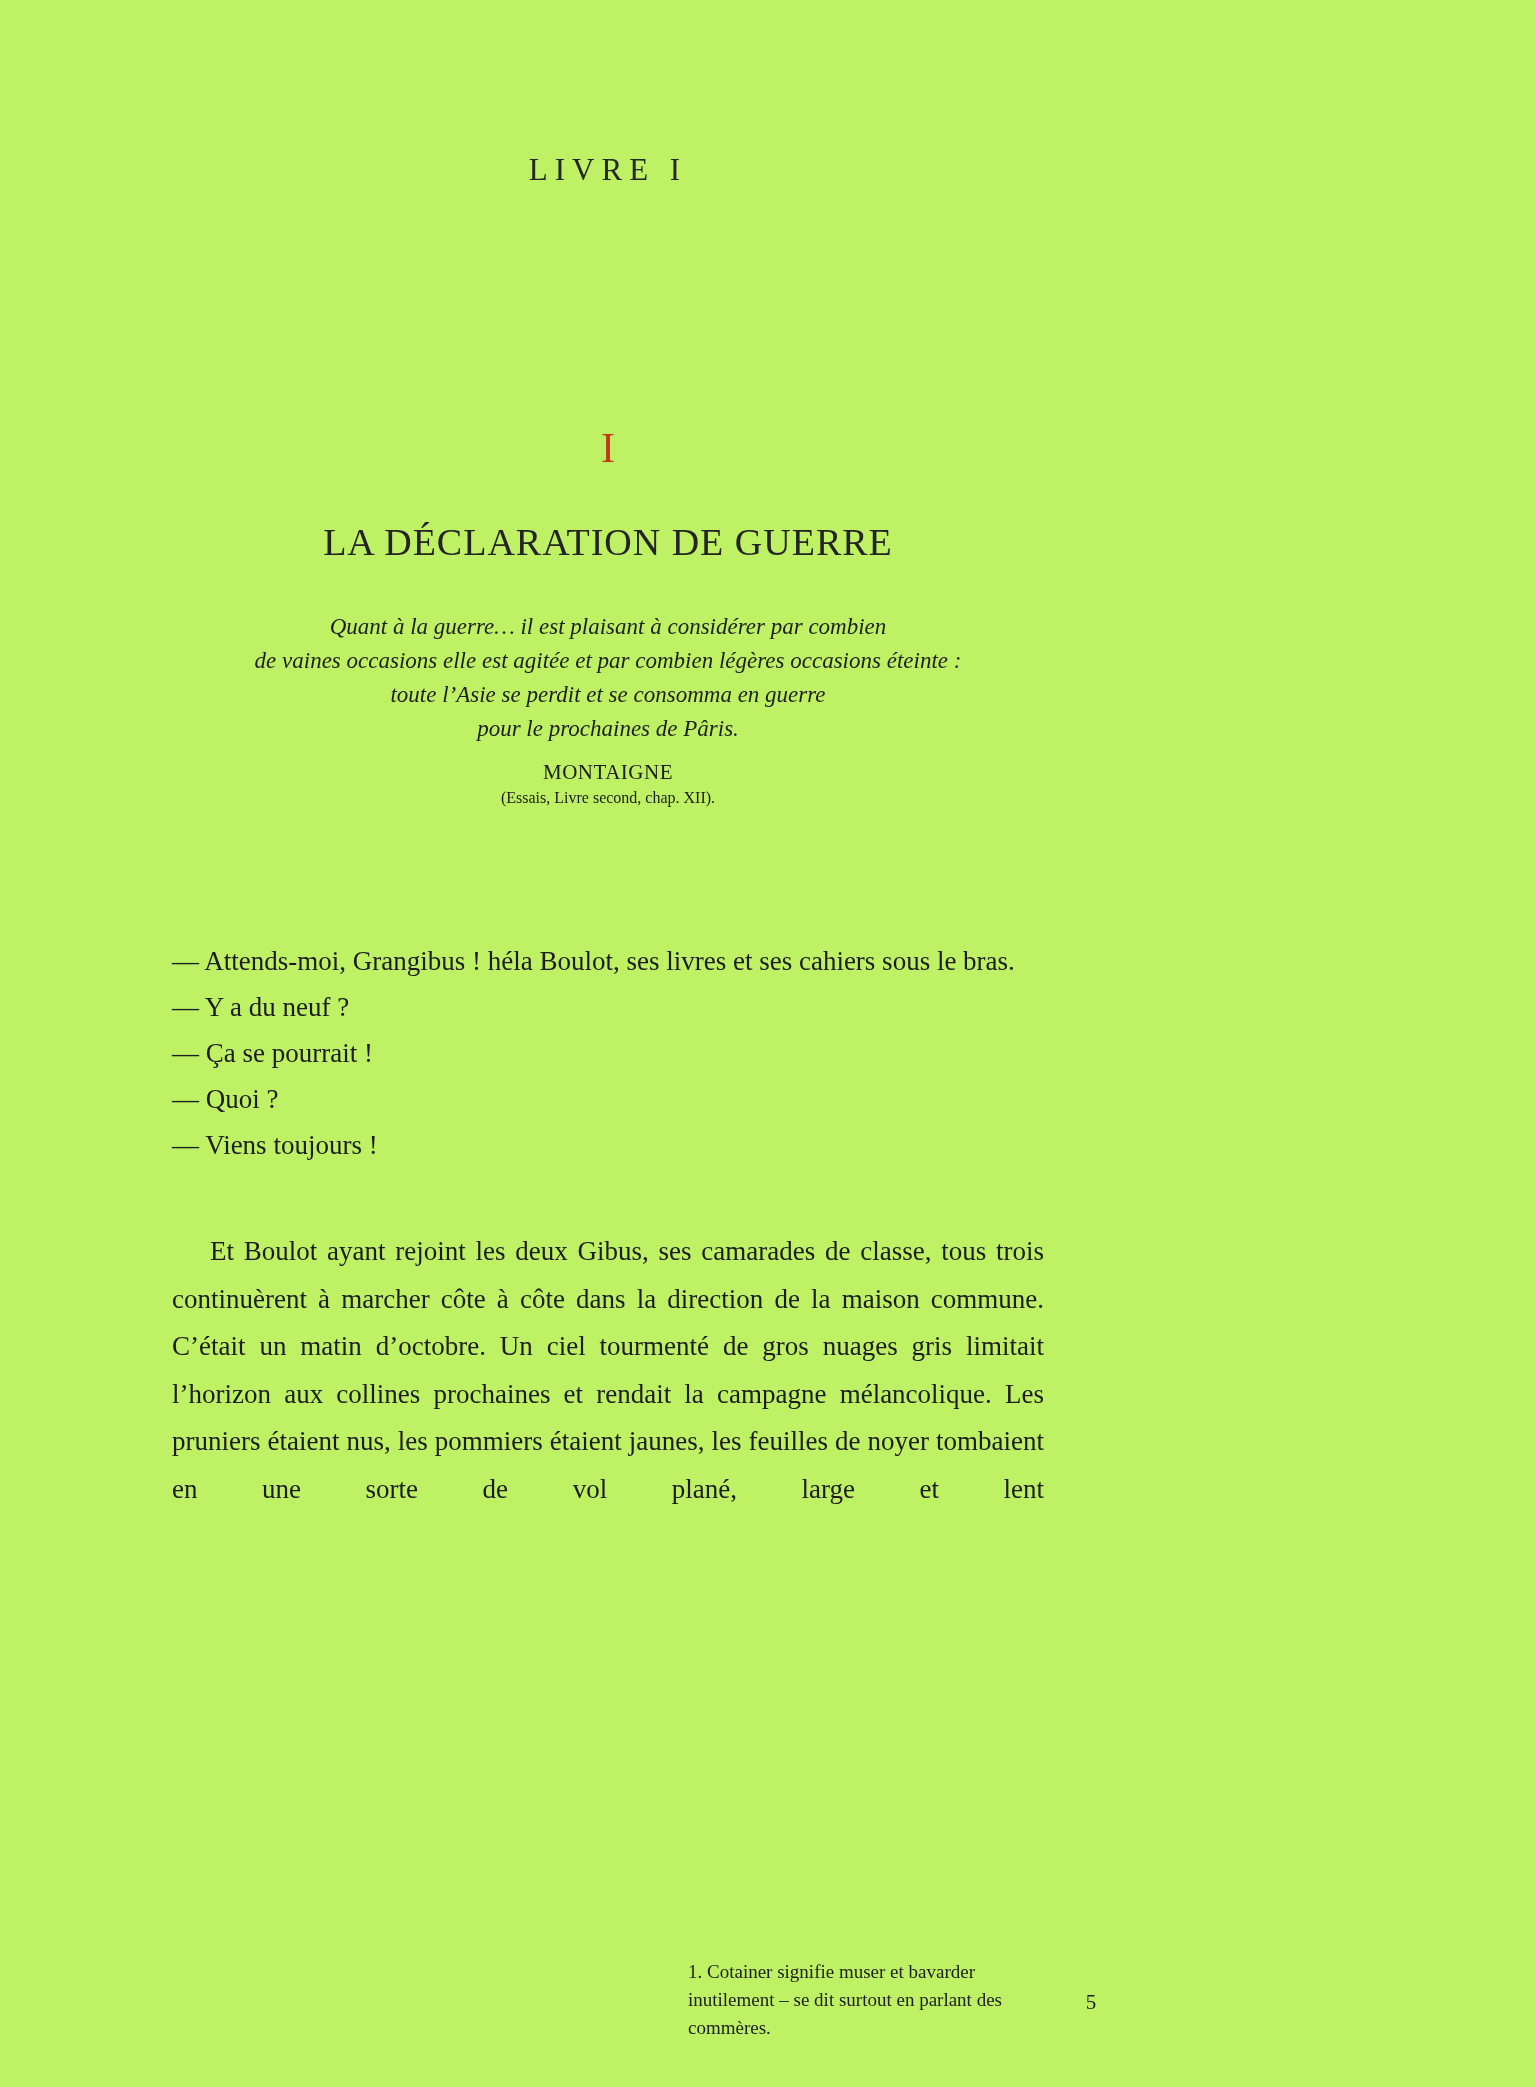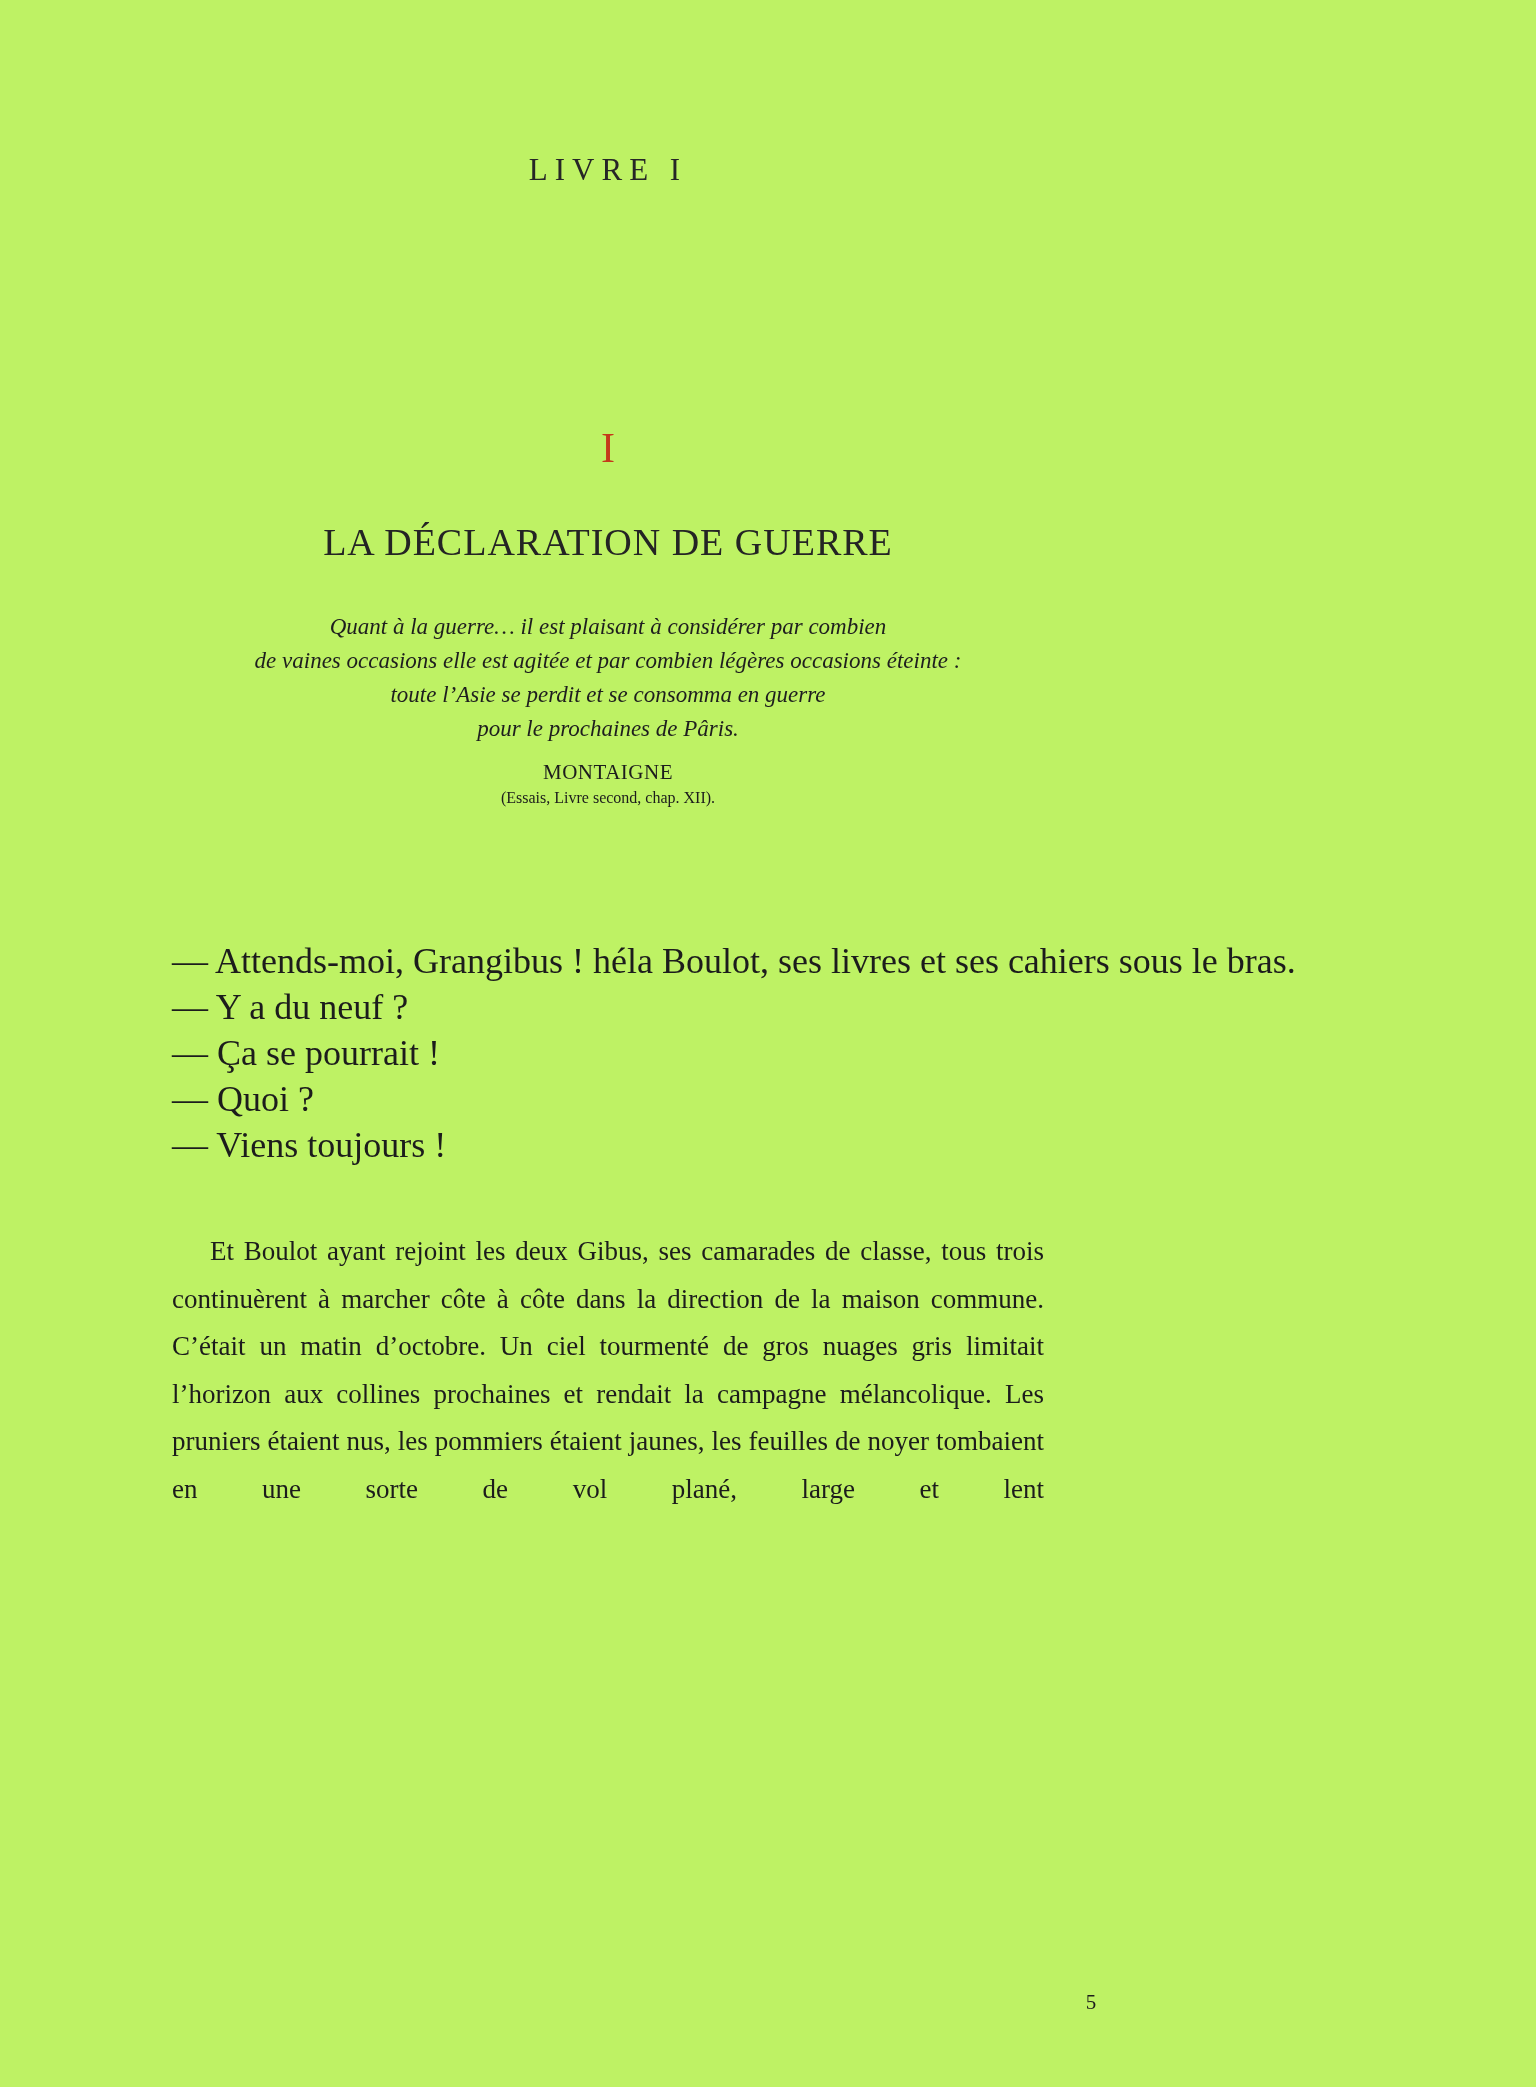--- a/index.html
+++ b/index.html
@@ -54,21 +54,21 @@
     top: 760px;
     font-size: 21px;
     letter-spacing: 0.5px;
   }
   .source {
     top: 789px;
     font-size: 16px;
   }
   .dialogue {
     top: 938px;
-    font-size: 36px;
+    font-size: 27px;
     line-height: 46px;
   }
   .dialogue-line { white-space: nowrap; }
   .dialogue sup {
     font-size: 0.58em;
     vertical-align: super;
     line-height: 0;
   }
   .paragraph {
     top: 1228px;
@@ -132,16 +132,17 @@
     <div class="dialogue-line">
       <span>— Quoi ?</span>
     </div>
     <div class="dialogue-line">
       <span>— Viens toujours !</span>
     </div>
   </div>
 
   <div class="column paragraph">Et Boulot ayant rejoint les deux Gibus, ses camarades de classe, tous trois continuèrent à marcher côte à côte dans la direction de la maison commune. C’était un matin d’octobre. Un ciel tourmenté de gros nuages gris limitait l’horizon aux collines prochaines et rendait la campagne mélancolique. Les pruniers étaient nus, les pommiers étaient jaunes, les feuilles de noyer tombaient en une sorte de vol plané, large et lent</div>
 
+  <div class="footnote">1. Cotainer signifie muser et bavarder inutilement – se dit surtout en parlant des commères.</div>
 
   <div class="pagenum">5</div>
 
 </div>
 
 </body></html>

